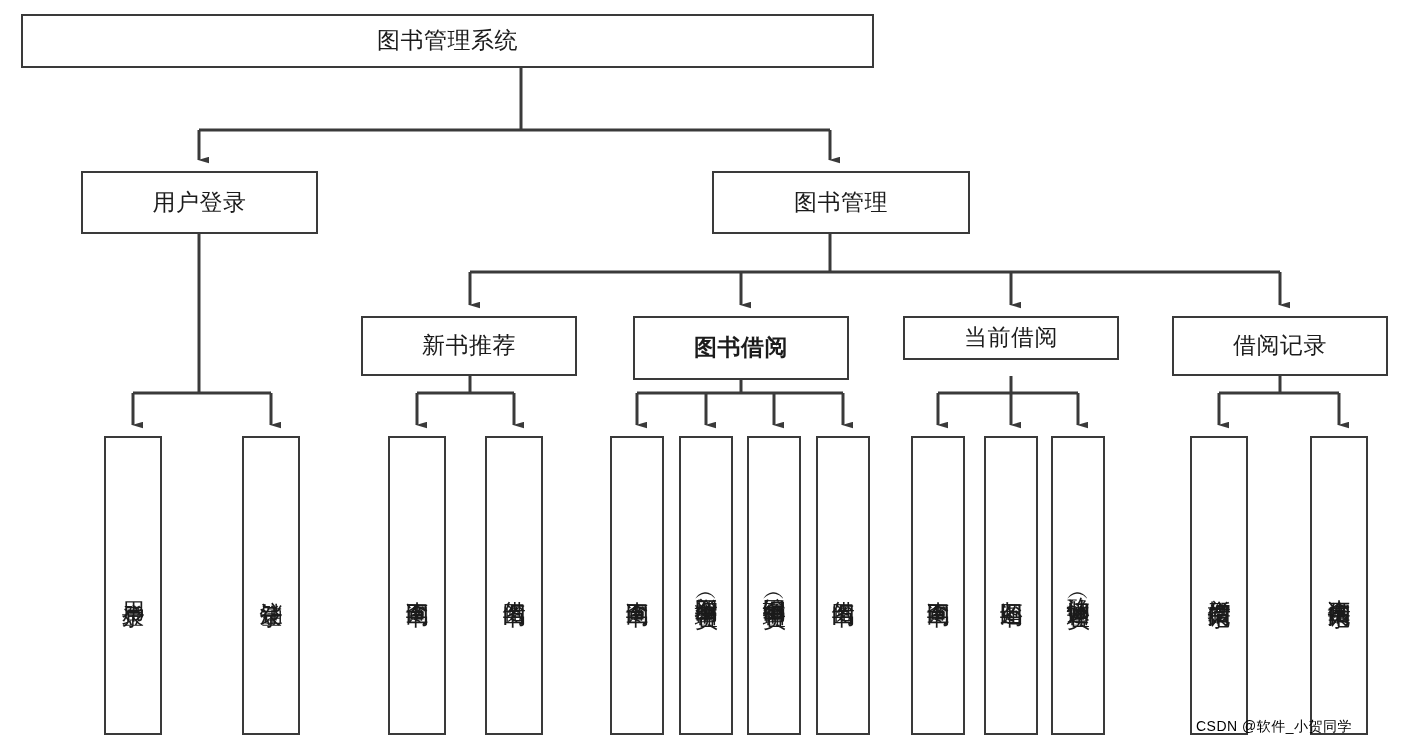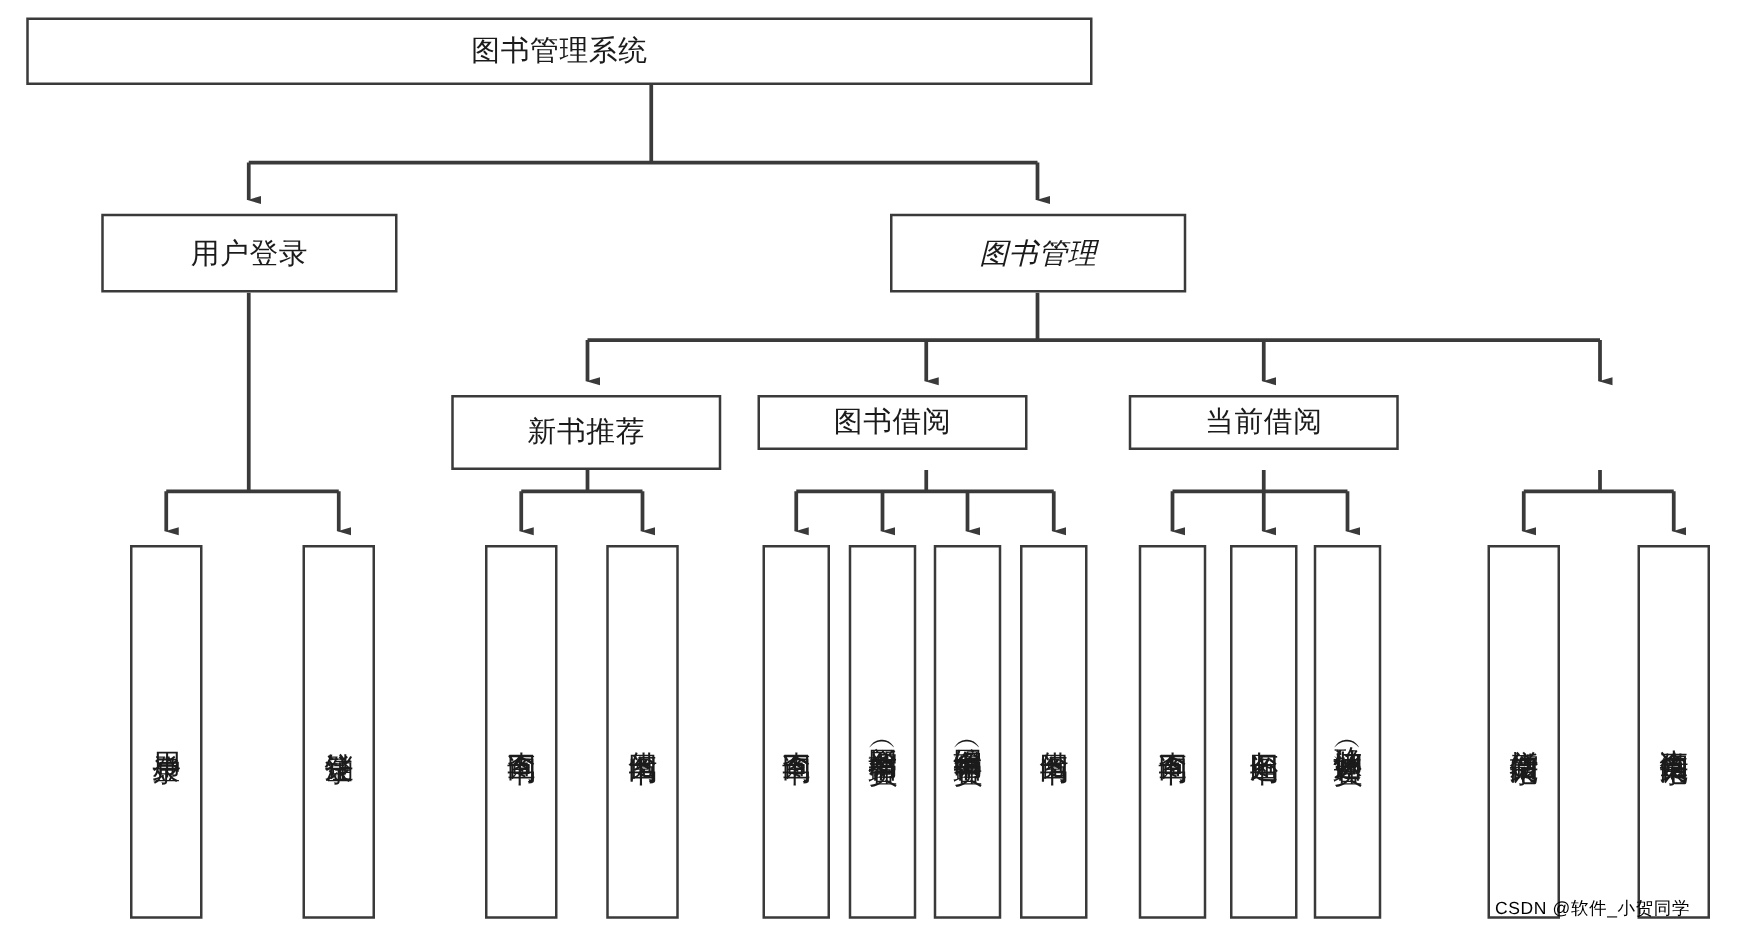--- a/index.html
+++ b/index.html
@@ -122,32 +122,35 @@
     </g>
   </svg>
 
   <div class="node horiz" style="left: 21px; top: 14px; width: 853px; height: 54px;">
     <span class="node-label">图书管理系统</span>
   </div>
 
   <div class="node horiz" style="left: 81px; top: 171px; width: 237px; height: 63px;">
     <span class="node-label">用户登录</span>
   </div>
-  <div class="node horiz" style="left: 712px; top: 171px; width: 237px; height: 63px; font-style: italic;">
+  <div class="node horiz" style="left: 712px; top: 171px; width: 258px; height: 63px;">
     <span class="node-label">图书管理</span>
   </div>
 
   <div class="node horiz" style="left: 361px; top: 316px; width: 216px; height: 60px;">
     <span class="node-label">新书推荐</span>
   </div>
-  <div class="node horiz" style="left: 606px; top: 316px; width: 216px; height: 44px;">
+  <div class="node horiz" style="left: 633px; top: 316px; width: 216px; height: 64px; font-weight: bold;">
     <span class="node-label">图书借阅</span>
   </div>
   <div class="node horiz" style="left: 903px; top: 316px; width: 216px; height: 44px;">
     <span class="node-label">当前借阅</span>
+  </div>
+  <div class="node horiz" style="left: 1172px; top: 316px; width: 216px; height: 60px;">
+    <span class="node-label">借阅记录</span>
   </div>
 
   <div class="node vert" style="left: 104px; top: 436px; width: 58px; height: 299px;">
     <span class="node-label">用户登录</span>
   </div>
   <div class="node vert" style="left: 242px; top: 436px; width: 58px; height: 299px;">
     <span class="node-label">注销登录</span>
   </div>
   <div class="node vert" style="left: 388px; top: 436px; width: 58px; height: 299px;">
     <span class="node-label">查询图书</span>

